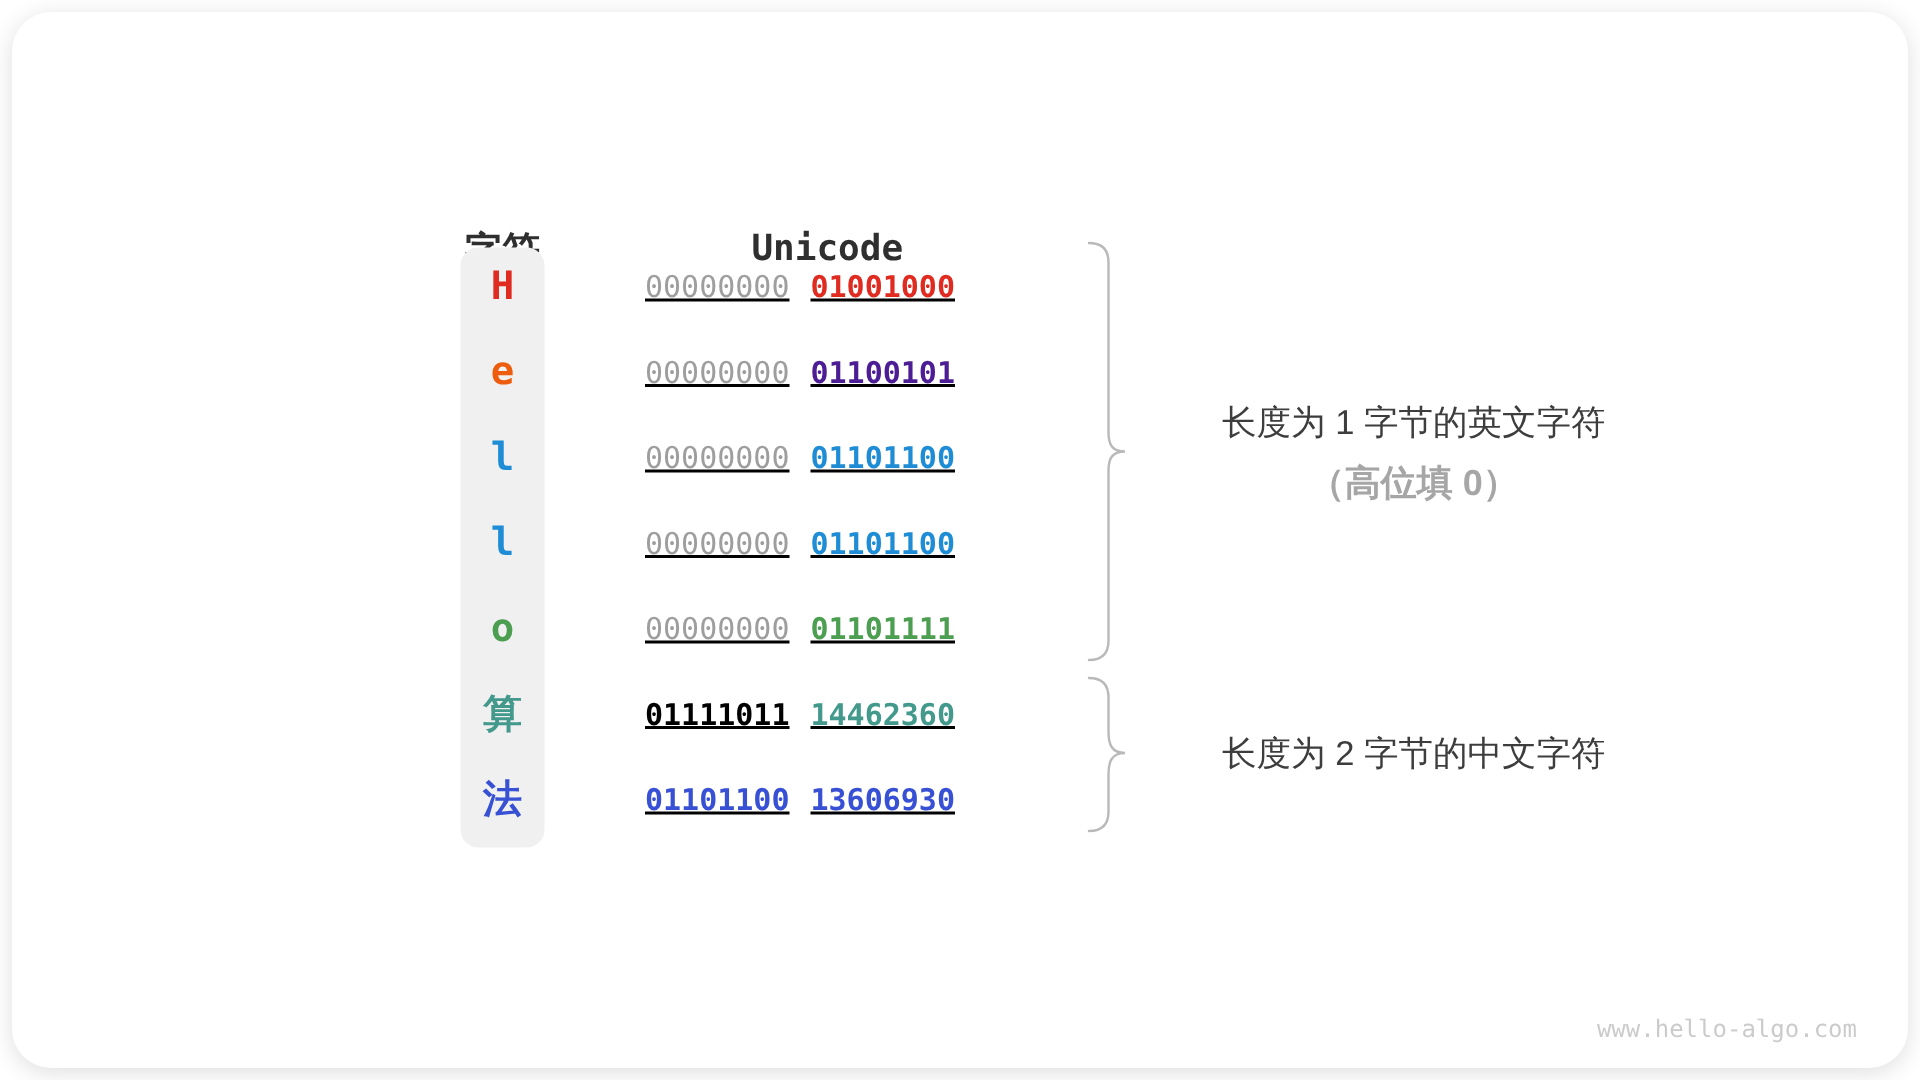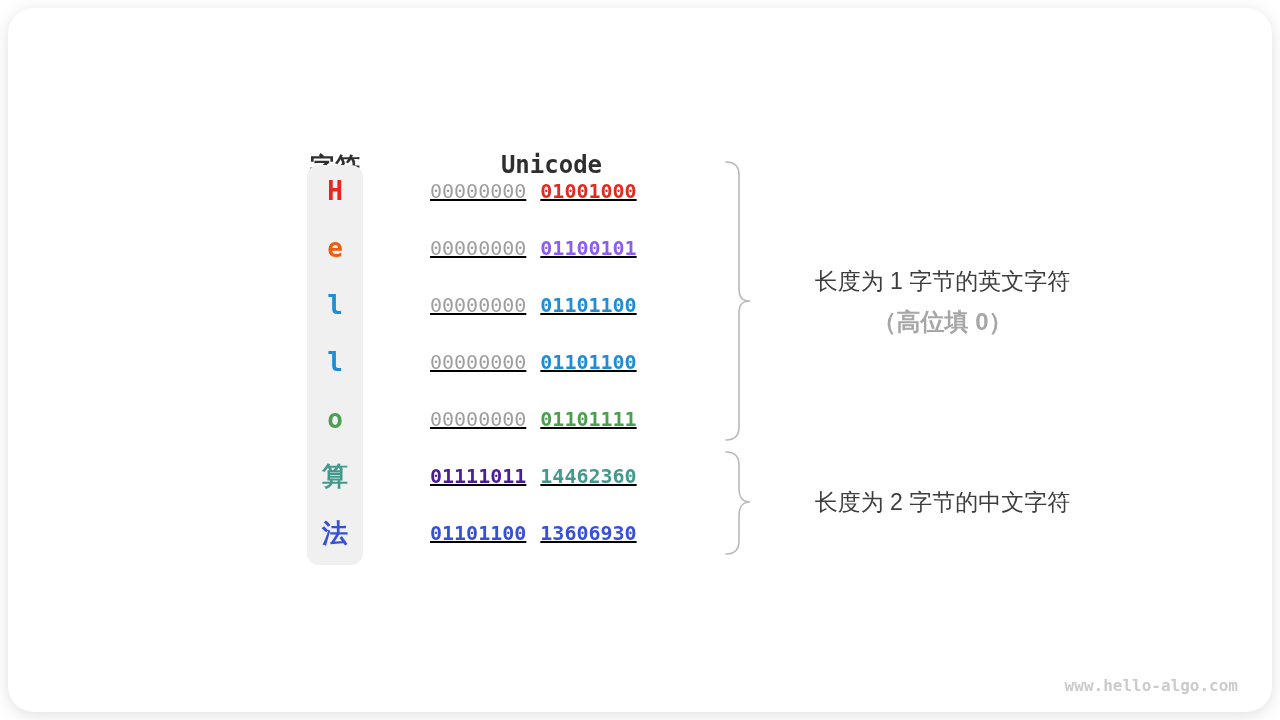--- a/index.html
+++ b/index.html
@@ -91,21 +91,20 @@
   .note-sub {
     font-weight: bold;
     font-size: 24px;
   }
   .watermark {
     position: absolute;
     top: 676px; right: 42px;
     font-family: "DejaVu Sans Mono", monospace;
     font-size: 16px;
     color: #cbcbcb;
-    font-weight: bold;
   }
 </style>
 </head>
 <body>
 
 <div class="card"></div>
 
 <div class="content">
 
   <div class="hdr hdr-char">字符</div>
@@ -115,41 +114,41 @@
 
   <div class="rows">
 
     <div class="row">
       <span class="char" style="color: rgb(224, 43, 32);">H</span>
       <span class="bin"><span class="b1" style="color: rgb(158, 158, 158); font-weight: normal;">00000000</span><span class="b2" style="color: rgb(224, 43, 32); font-weight: bold;">01001000</span></span>
     </div>
 
     <div class="row">
       <span class="char" style="color: rgb(238, 92, 14);">e</span>
-      <span class="bin"><span class="b1" style="color: rgb(158, 158, 158); font-weight: normal;">00000000</span><span class="b2" style="color: #8b5cf6; font-weight: bold;">01100101</span></span>
+      <span class="bin"><span class="b1" style="color: rgb(158, 158, 158); font-weight: normal;">00000000</span><span class="b2" style="color: #4c1d95; font-weight: bold;">01100101</span></span>
     </div>
 
     <div class="row">
       <span class="char" style="color: rgb(31, 141, 214);">l</span>
       <span class="bin"><span class="b1" style="color: rgb(158, 158, 158); font-weight: normal;">00000000</span><span class="b2" style="color: rgb(31, 141, 214); font-weight: bold;">01101100</span></span>
     </div>
 
     <div class="row">
       <span class="char" style="color: rgb(31, 141, 214);">l</span>
       <span class="bin"><span class="b1" style="color: rgb(158, 158, 158); font-weight: normal;">00000000</span><span class="b2" style="color: rgb(31, 141, 214); font-weight: bold;">01101100</span></span>
     </div>
 
     <div class="row">
       <span class="char" style="color: rgb(76, 158, 80);">o</span>
       <span class="bin"><span class="b1" style="color: rgb(158, 158, 158); font-weight: normal;">00000000</span><span class="b2" style="color: rgb(76, 158, 80); font-weight: bold;">01101111</span></span>
     </div>
 
     <div class="row">
       <span class="char" style="color: rgb(67, 153, 140);">算</span>
-      <span class="bin"><span class="b1" style="color: #4c1d95; font-weight: bold;">01111011</span><span class="b2" style="color: rgb(67, 153, 140); font-weight: bold;">14462360</span></span>
+      <span class="bin"><span class="b1" style="color: #000000; font-weight: bold;">01111011</span><span class="b2" style="color: rgb(67, 153, 140); font-weight: bold;">14462360</span></span>
     </div>
 
     <div class="row">
       <span class="char" style="color: rgb(55, 80, 212);">法</span>
       <span class="bin"><span class="b1" style="color: rgb(55, 80, 212); font-weight: bold;">01101100</span><span class="b2" style="color: rgb(55, 80, 212); font-weight: bold;">13606930</span></span>
     </div>
 
   </div>
 
   <svg class="brace" style="left:722px; top:160px;" width="34" height="282" viewBox="0 0 34 282">

